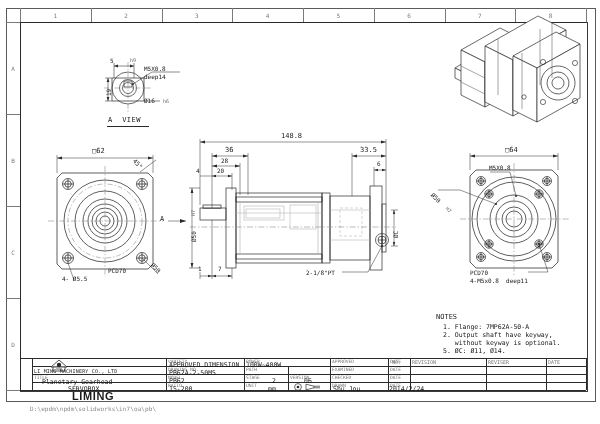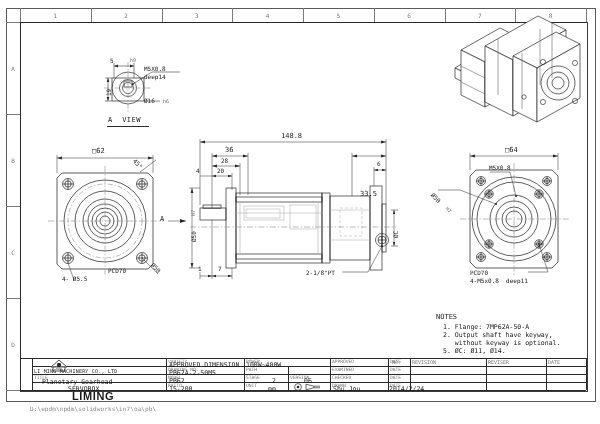--- a/index.html
+++ b/index.html
@@ -296,21 +296,21 @@
       <polygon points="394,246 392.8,242 395.2,242"></polygon>
       <circle cx="382" cy="246" r="1"></circle>
     </g>
   </svg>
 
   <div class="txt t7" style="left:281px;top:133px;">148.8</div>
   <div class="txt t7" style="left:225px;top:147px;">36</div>
   <div class="txt t6" style="left:221px;top:158px;">28</div>
   <div class="txt t6" style="left:217px;top:168px;">20</div>
   <div class="txt t6" style="left:196px;top:168px;">4</div>
-  <div class="txt t7" style="left:360px;top:147px;margin-top:44px;">33.5</div>
+  <div class="txt t7" style="left:360px;top:147px;">33.5</div>
   <div class="txt t6" style="left:377px;top:161px;">6</div>
   <div class="txt t6" style="left:198px;top:266px;">1</div>
   <div class="txt t6" style="left:218px;top:266px;">7</div>
   <div class="txt t6" style="left:306px;top:270px;">2-1/8"PT</div>
   <div class="txt t6 rot90" style="left:191px;top:242px;">Ø50</div>
   <div class="txt t5 gray rot90" style="left:191px;top:216px;">H7</div>
   <div class="txt t6 rot90" style="left:393px;top:238px;">ØC</div>
 
   <svg width="600" height="424" style="pointer-events:none;">
     <g stroke="#2a2a2a" fill="none" stroke-width="0.75">

